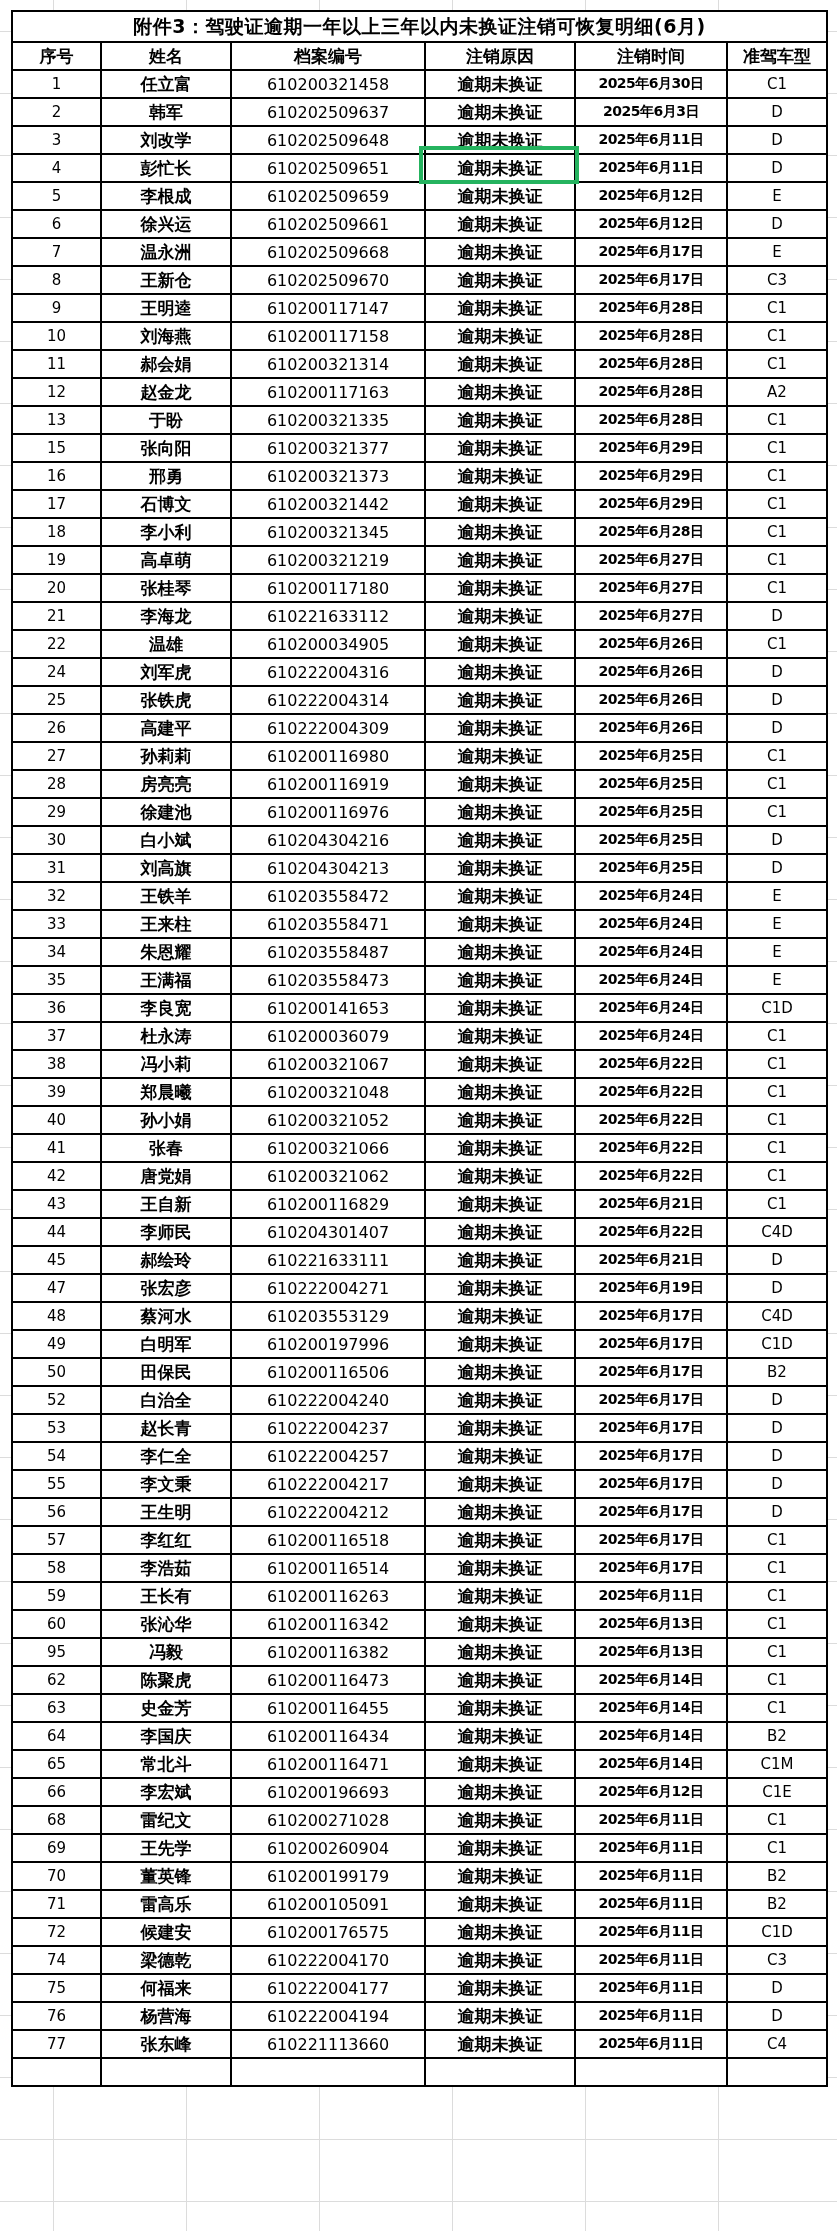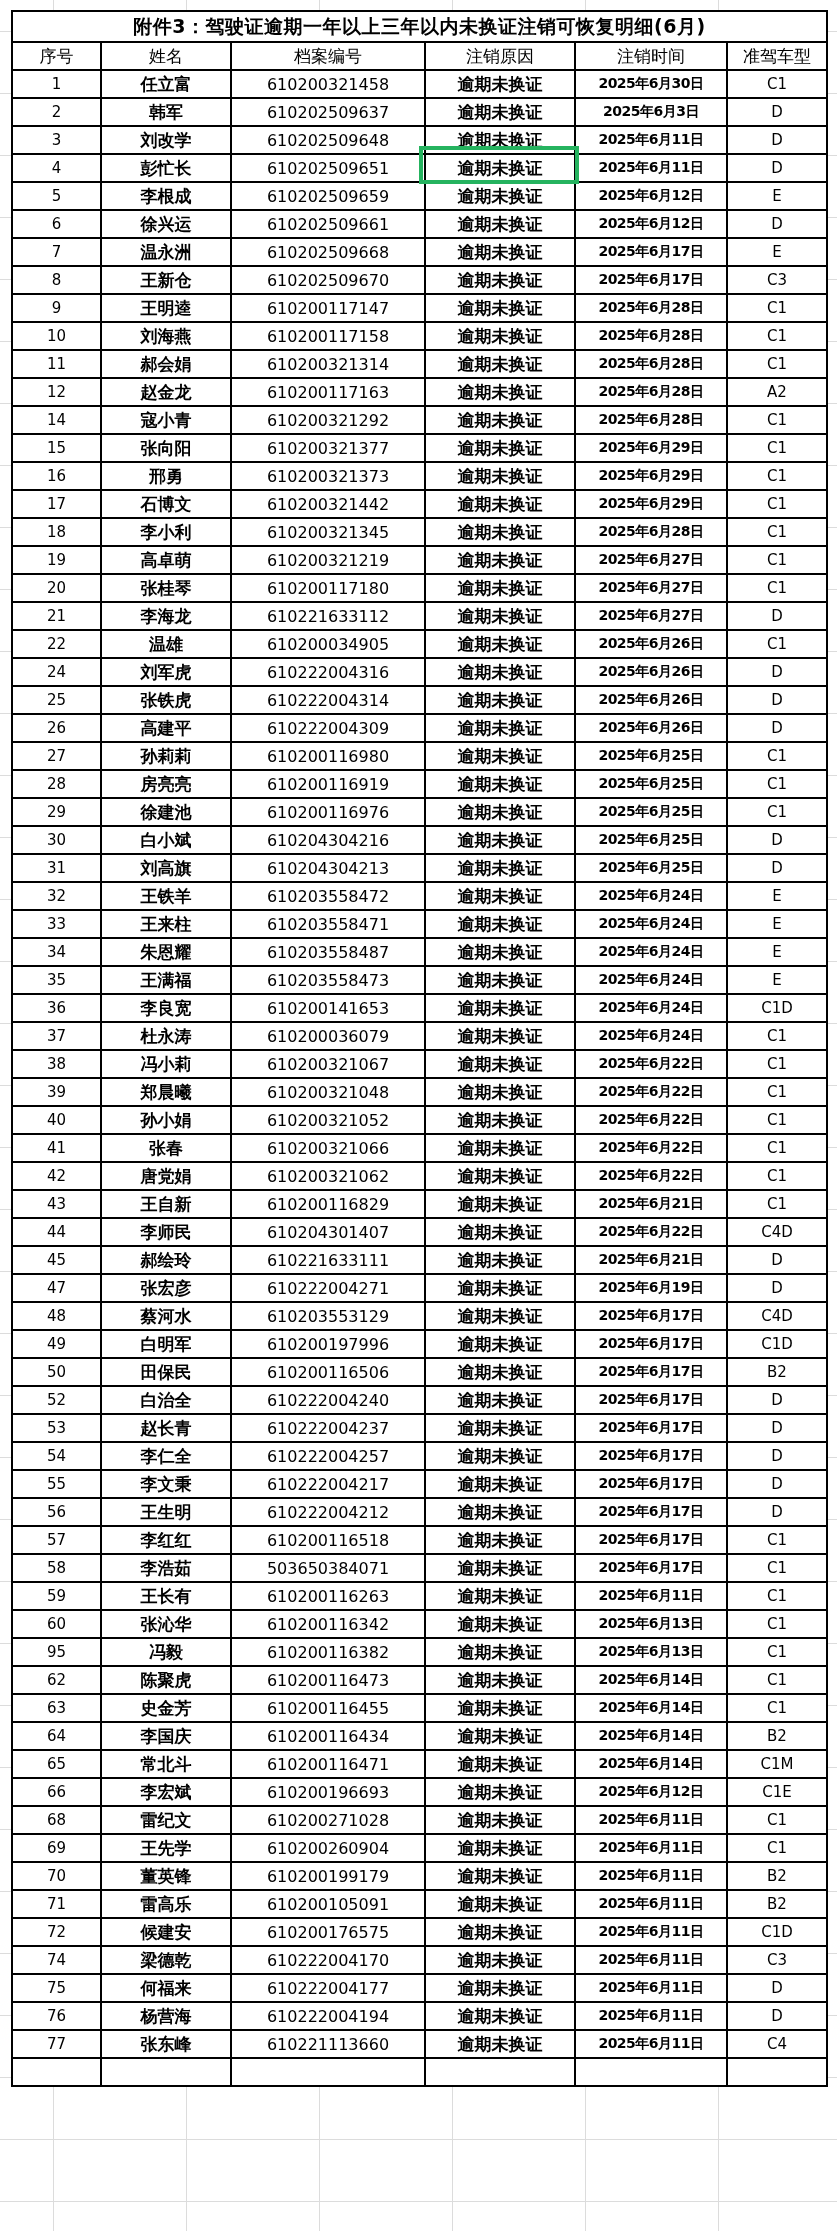--- a/index.html
+++ b/index.html
@@ -35,21 +35,21 @@
   }
   .title-row th {
     height: 29px;
     font-size: 19px;
     font-weight: bold;
     letter-spacing: 0.5px;
   }
   .header-row th {
     height: 26px;
     font-size: 17px;
-    font-weight: normal;
+    font-weight: bold;
   }
   .doc-table tbody td { height: 26px; }
 
   td.c-no   { font-size: 15px; }
   td.c-name { font-size: 17px; font-weight: 600; }
   td.c-file { font-size: 16px; }
   td.c-reason { font-size: 17px; font-weight: 600; }
   td.c-date { font-size: 14px; font-weight: 600; letter-spacing: -0.5px; }
   td.c-type { font-size: 15px; }
 
@@ -180,23 +180,23 @@
         </tr>
         <tr>
           <td class="c-no">12</td>
           <td class="c-name">赵金龙</td>
           <td class="c-file">610200117163</td>
           <td class="c-reason">逾期未换证</td>
           <td class="c-date">2025年6月28日</td>
           <td class="c-type">A2</td>
         </tr>
         <tr>
-          <td class="c-no">14</td>
-          <td class="c-name">寇小青</td>
-          <td class="c-file">610200321292</td>
+          <td class="c-no">13</td>
+          <td class="c-name">于盼</td>
+          <td class="c-file">610200321335</td>
           <td class="c-reason">逾期未换证</td>
           <td class="c-date">2025年6月28日</td>
           <td class="c-type">C1</td>
         </tr>
         <tr>
           <td class="c-no">15</td>
           <td class="c-name">张向阳</td>
           <td class="c-file">610200321377</td>
           <td class="c-reason">逾期未换证</td>
           <td class="c-date">2025年6月29日</td>
@@ -510,21 +510,21 @@
           <td class="c-no">57</td>
           <td class="c-name">李红红</td>
           <td class="c-file">610200116518</td>
           <td class="c-reason">逾期未换证</td>
           <td class="c-date">2025年6月17日</td>
           <td class="c-type">C1</td>
         </tr>
         <tr>
           <td class="c-no">58</td>
           <td class="c-name">李浩茹</td>
-          <td class="c-file">503650384071</td>
+          <td class="c-file">610200116514</td>
           <td class="c-reason">逾期未换证</td>
           <td class="c-date">2025年6月17日</td>
           <td class="c-type">C1</td>
         </tr>
         <tr>
           <td class="c-no">59</td>
           <td class="c-name">王长有</td>
           <td class="c-file">610200116263</td>
           <td class="c-reason">逾期未换证</td>
           <td class="c-date">2025年6月11日</td>

